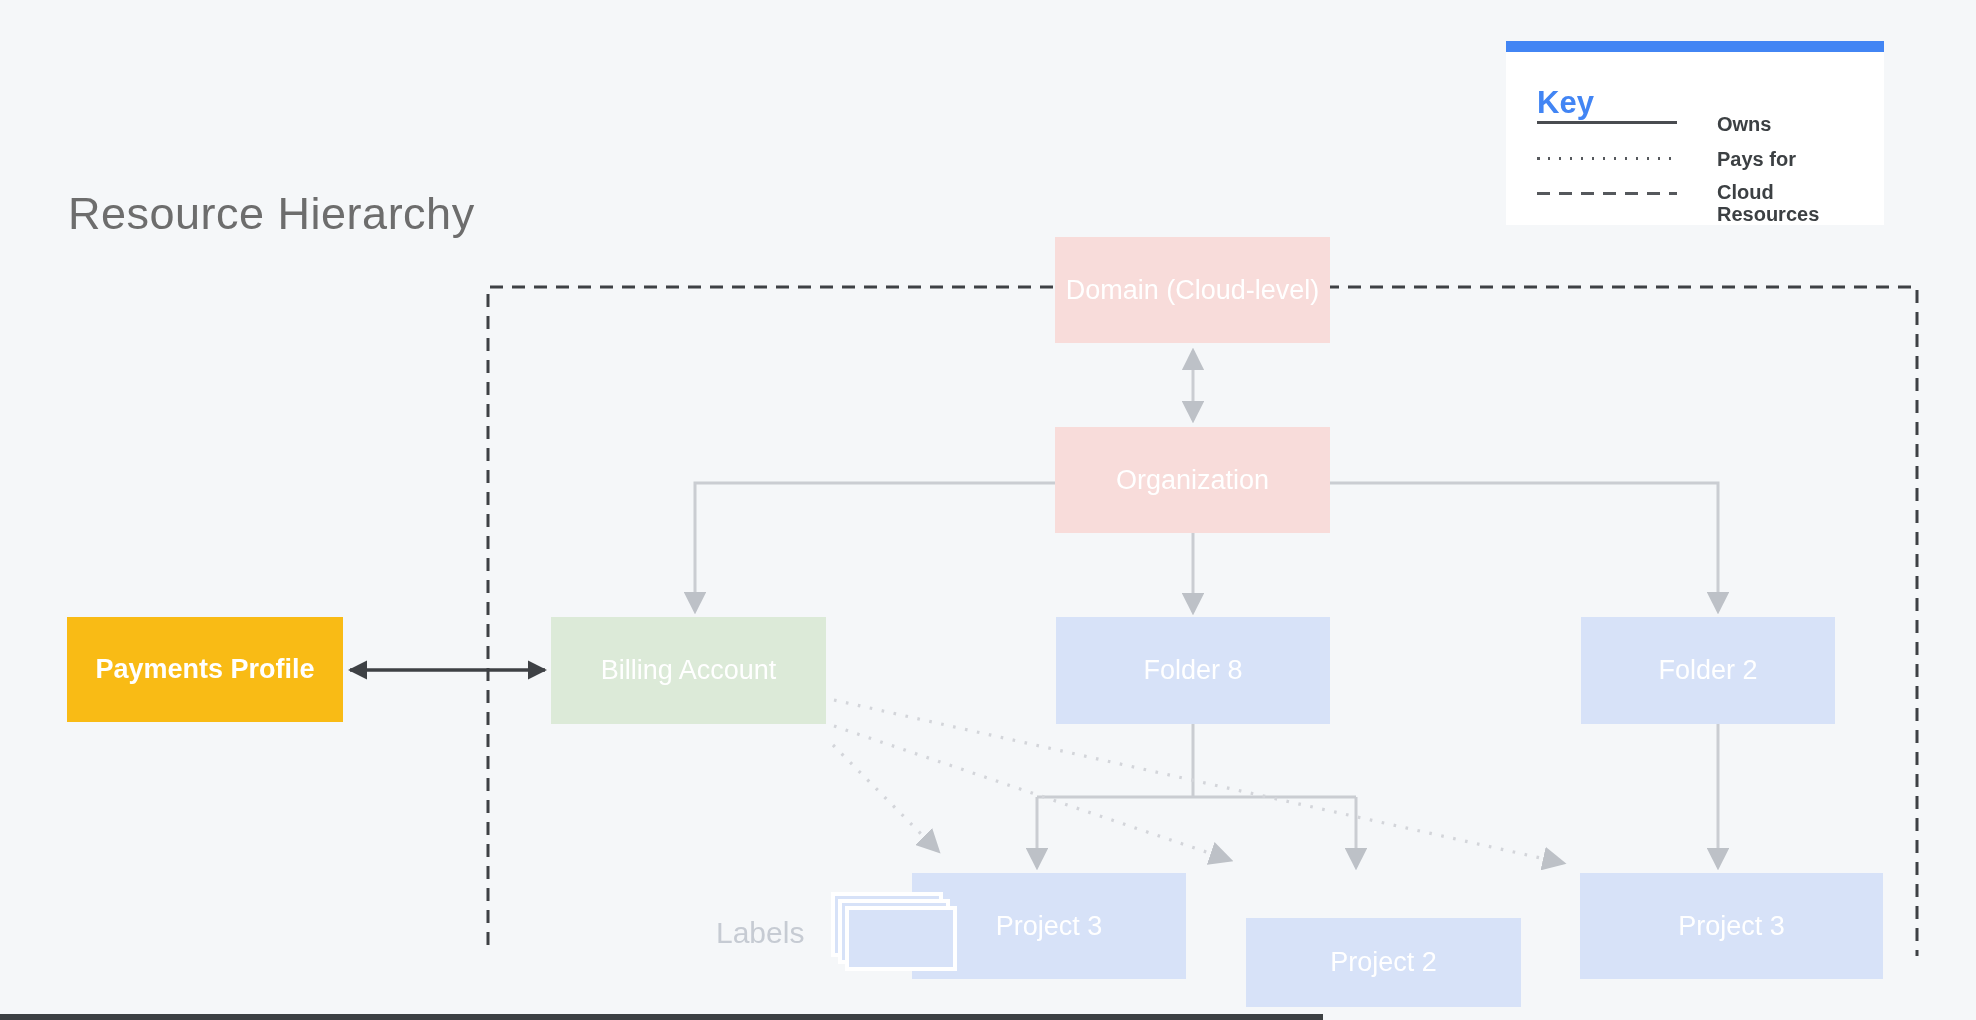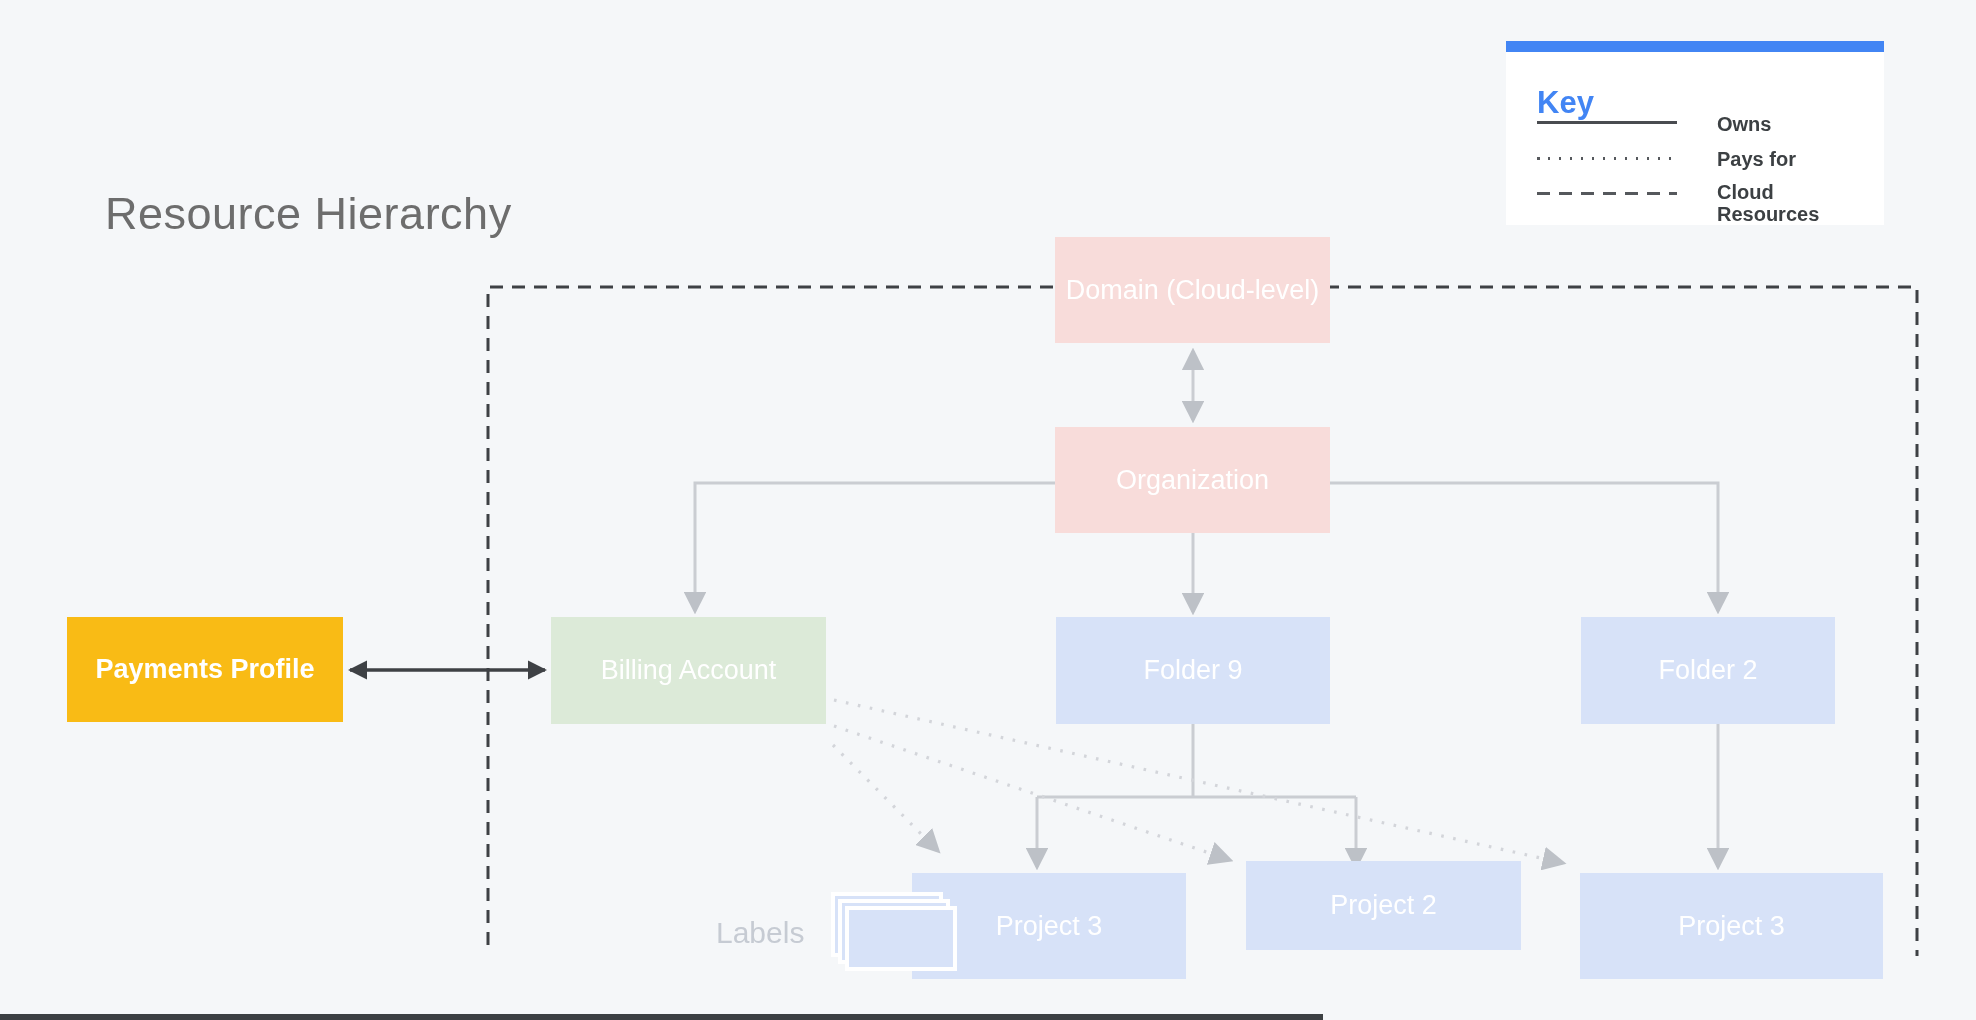--- a/index.html
+++ b/index.html
@@ -19,21 +19,21 @@
   .connector-layer{position:absolute;left:0;top:0}
   .connector-gray{stroke:var(--line_gray);stroke-width:3;fill:none}
   .connector-dotted{stroke:var(--dotted_gray);stroke-width:3.2;fill:none;stroke-dasharray:2.6 9.6}
   .connector-dark{stroke:var(--dark);stroke-width:3.5;fill:none}
   .boundary-dashed{stroke:var(--dark);stroke-width:3;fill:none;stroke-dasharray:13 9}
   .mk-gray{fill:var(--arrow_gray)}
   .mk-dark{fill:var(--dark)}
 
   .page-title{
     position:absolute;left:68px;top:188px;
-    font-size:45px;font-weight:400;color:var(--title_gray);letter-spacing:.5px;margin-left:37px;
+    font-size:45px;font-weight:400;color:var(--title_gray);letter-spacing:.5px;
   }
 
   .node{
     position:absolute;display:flex;align-items:center;justify-content:center;
     color:var(--box_text);font-size:27px;font-weight:400;text-align:center;
   }
   .node.pink{background:var(--box_pink)}
   .node.green{background:var(--box_green)}
   .node.blue{background:var(--box_blue)}
   .node.yellow{background:var(--box_yellow);font-weight:700}
@@ -99,25 +99,25 @@
     <path class="connector-dotted" d="M834,700 L1563,863" marker-end="url(#mkGray)"></path>
 
     <line class="connector-dark" x1="350" y1="670" x2="545" y2="670" marker-start="url(#mkDark)" marker-end="url(#mkDark)"></line>
   </svg>
 
   <h1 class="page-title">Resource Hierarchy</h1>
 
   <div class="node pink" style="left:1055px;top:427px;width:275px;height:106px">Organization</div>
   <div class="node pink" style="left:1055px;top:237px;width:275px;height:106px">Domain (Cloud-level)</div>
   <div class="node green" style="left:551px;top:617px;width:275px;height:107px">Billing Account</div>
-  <div class="node blue" style="left:1056px;top:617px;width:274px;height:107px">Folder 9</div>
+  <div class="node blue" style="left:1056px;top:617px;width:274px;height:107px">Folder 8</div>
   <div class="node blue" style="left:1581px;top:617px;width:254px;height:107px">Folder 2</div>
   <div class="node yellow" style="left:67px;top:617px;width:276px;height:105px">Payments Profile</div>
   <div class="node blue" style="left:912px;top:873px;width:274px;height:106px">Project 3</div>
-  <div class="node blue" style="left:1246px;top:861px;width:275px;height:89px">Project 2</div>
+  <div class="node blue" style="left:1246px;top:918px;width:275px;height:89px">Project 2</div>
   <div class="node blue" style="left:1580px;top:873px;width:303px;height:106px">Project 3</div>
 
   <div class="labels-caption">Labels</div>
   <div class="labels-stack">
     <div class="card c1"></div>
     <div class="card c2"></div>
     <div class="card c3"></div>
   </div>
 
   <div class="key-card">

